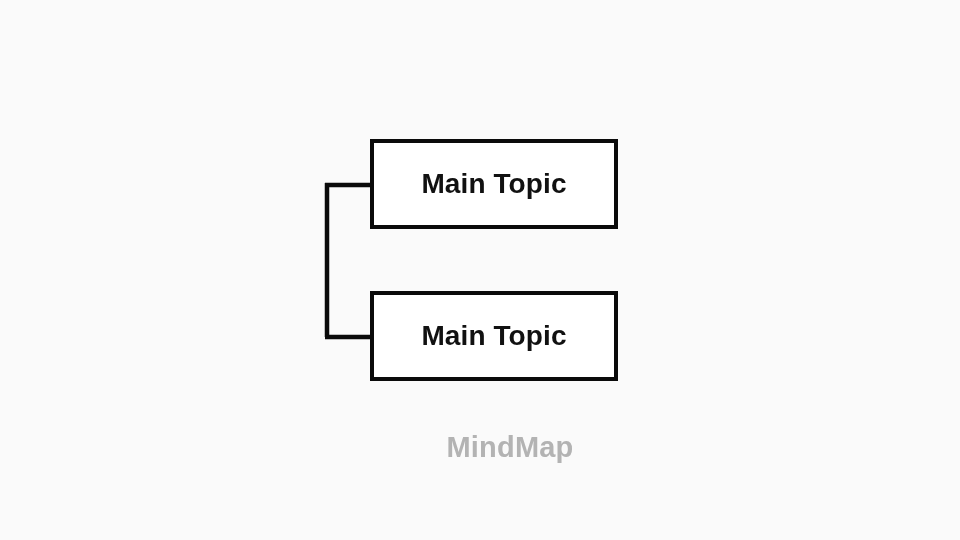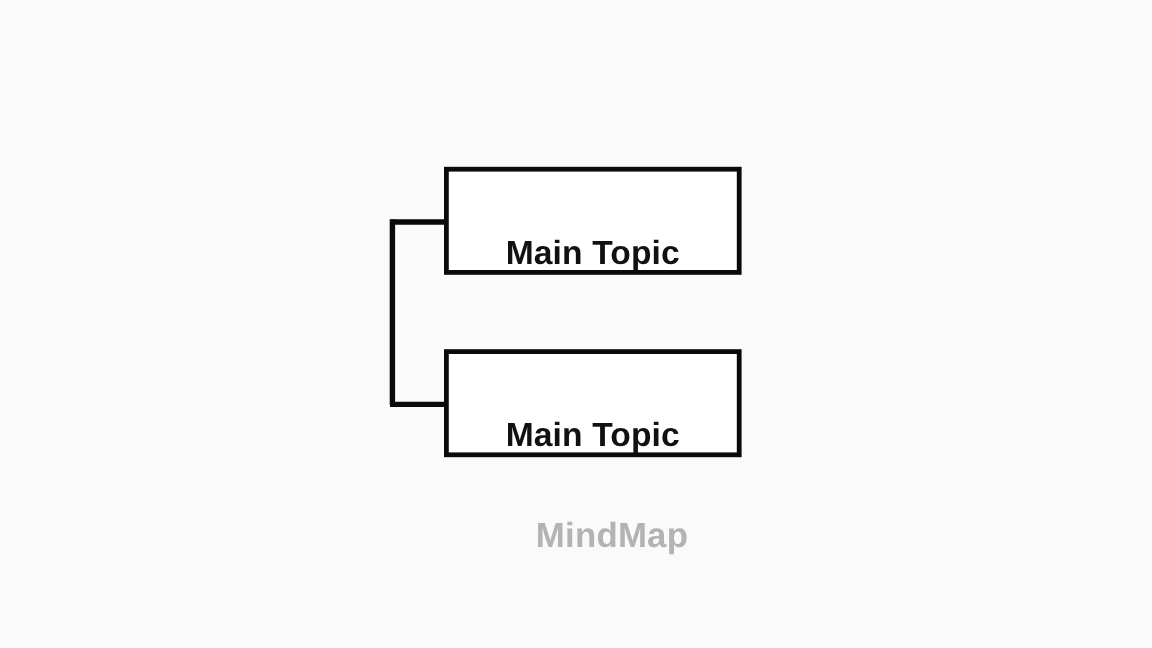--- a/index.html
+++ b/index.html
@@ -31,21 +31,21 @@
     pointer-events: none;
   }
 
   
   .node {
     position: absolute;
     box-sizing: border-box;
     background: #ffffff;
     border: 4px solid #0a0a0a;
     display: flex;
-    align-items: flex-end;
+    align-items: center;
     justify-content: center;
   }
   .node-label {
     font-size: 28px;
     font-weight: bold;
     color: #111111;
     letter-spacing: 0.1px;
     line-height: 1;
     white-space: nowrap;
   }

